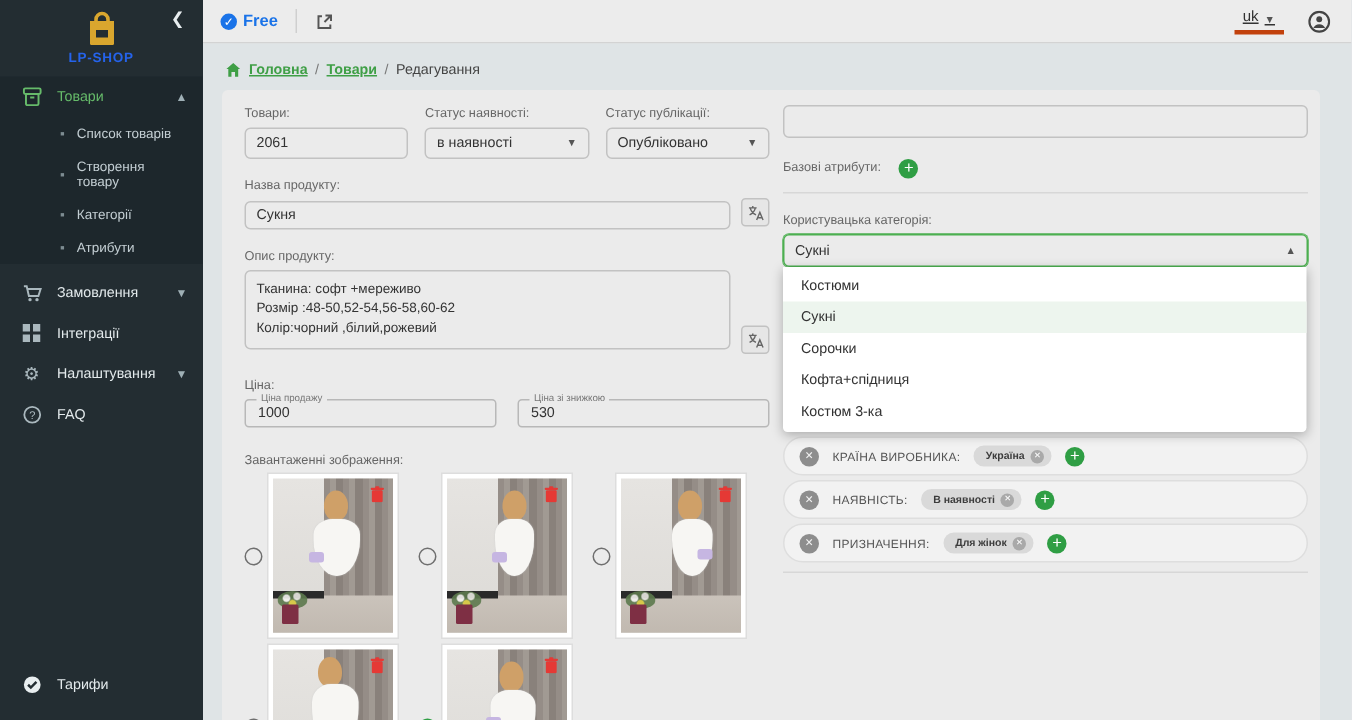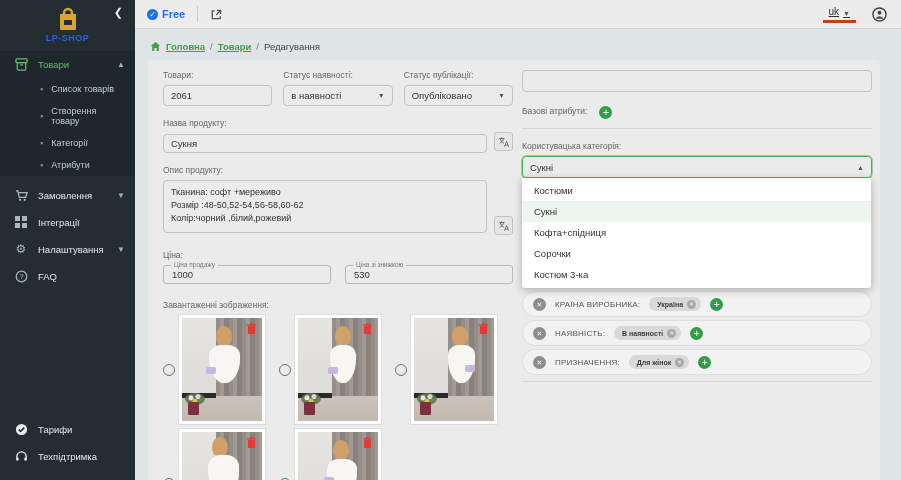--- a/index.html
+++ b/index.html
@@ -219,30 +219,20 @@
   <div class="side-footer">
     <div class="nav-item">
       <span class="nav-ico">
         <svg width="13" height="13" viewBox="0 0 14 14">
             <circle cx="7" cy="7" r="6" fill="#e8eef0"></circle>
             <path d="M4 7 l2 2 l4 -4" fill="none" stroke="#232d32" stroke-width="1.8"></path>
           </svg>
       </span>
       <span>Тарифи</span>
     </div>
-    <div class="nav-item">
-      <span class="nav-ico">
-        <svg width="13" height="13" viewBox="0 0 14 14">
-            <path d="M2 9 v-2 a5 5 0 0 1 10 0 v2" fill="none" stroke="#e8eef0" stroke-width="1.5"></path>
-            <rect x="1.3" y="8" width="2.6" height="3.6" rx="1.2" fill="#e8eef0"></rect>
-            <rect x="10.1" y="8" width="2.6" height="3.6" rx="1.2" fill="#e8eef0"></rect>
-          </svg>
-      </span>
-      <span>Техпідтримка</span>
-    </div>
   </div>
 </aside>
 
 <div class="main">
 
   <div class="topbar">
     <div class="free-badge">
       <span class="badge-circ">✓</span>
       <span class="free-txt">Free</span>
     </div>
@@ -460,22 +450,22 @@
 
         <label class="f-label cc-label">Користувацька категорія:</label>
         <div class="sel open" style="height:22px;">
           <span>Сукні</span>
           <span class="sel-caret">▲</span>
         </div>
 
         <div class="dropdown">
           <div class="dd-option">Костюми</div>
           <div class="dd-option selected">Сукні</div>
+          <div class="dd-option">Сорочки</div>
           <div class="dd-option">Кофта+спідниця</div>
-          <div class="dd-option">Сорочки</div>
           <div class="dd-option">Костюм 3-ка</div>
         </div>
 
         <div class="pill">
           <span class="x-circle">✕</span>
           <span class="attr-name">КРАЇНА ВИРОБНИКА:</span>
           <span class="chip">
             <span>Україна</span>
             <span class="chip-x">✕</span>
           </span>

